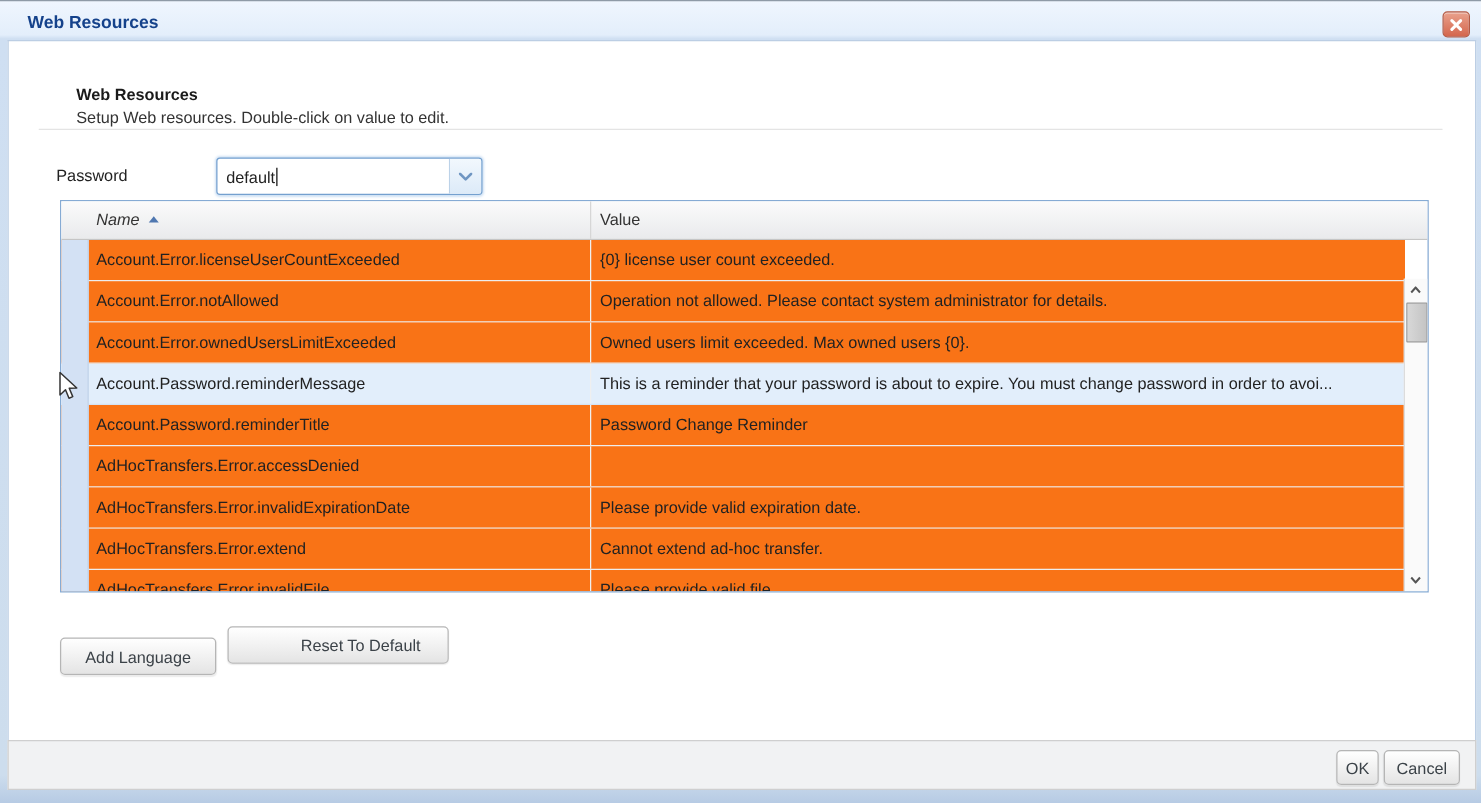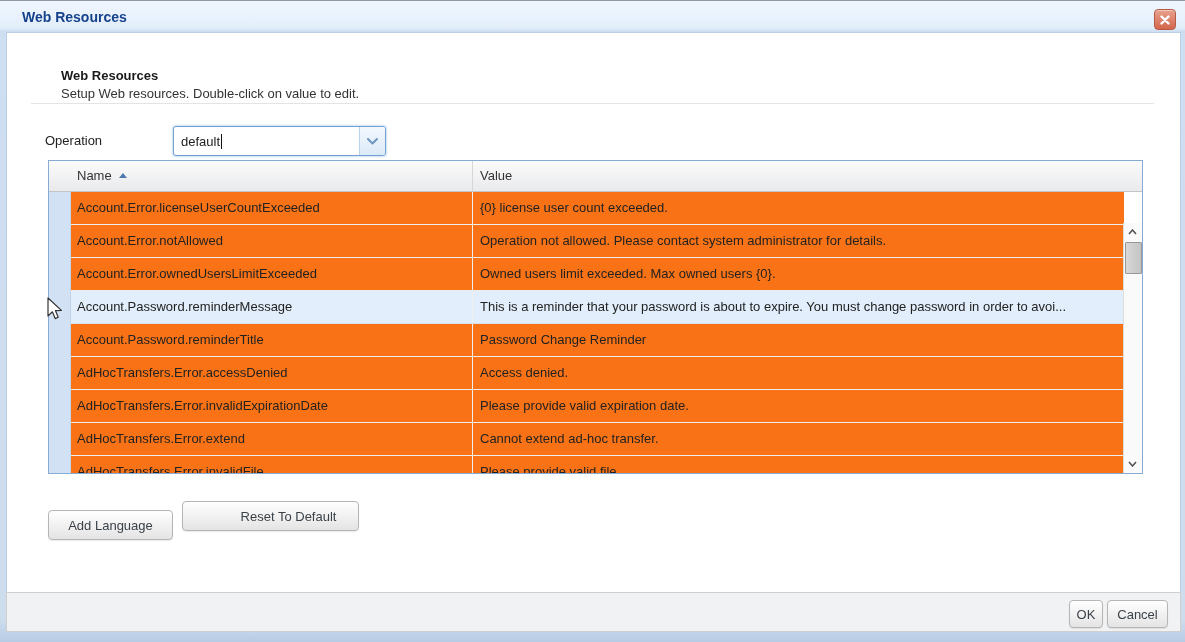--- a/index.html
+++ b/index.html
@@ -50,21 +50,21 @@
     position:absolute;left:41px;top:127px;width:1093px;height:312px;
     border:1px solid #86abd4;background:#fff;overflow:hidden;
   }
   .grid-header{
     position:absolute;left:0;top:0;right:0;height:30px;display:flex;
     background:linear-gradient(#fbfbfb,#e9eaec);border-bottom:1px solid #c5c5c5;
     color:#333;
   }
   .hcell{line-height:29px;white-space:nowrap;overflow:hidden;}
   .hcell.sel{width:21px;}
-  .hcell.name{width:395px;padding-left:7px;border-right:1px solid #d6d6d6;}
+  .hcell.name{width:395px;padding-left:7px;border-right:1px solid #d6d6d6;font-style:italic;}
   .hcell.value{flex:1;padding-left:7px;}
   .sort-asc{
     display:inline-block;width:0;height:0;margin-left:7px;vertical-align:2px;
     border-left:4px solid transparent;border-right:4px solid transparent;
     border-bottom:5px solid #4f77b0;
   }
   .grid-body{position:absolute;left:0;top:31px;right:0;bottom:0;overflow:hidden;}
   .sel-strip{
     position:absolute;left:0;top:0;bottom:0;width:21px;
     background:#d3e1f4;border-right:1px solid #c2d4ea;z-index:2;
@@ -114,21 +114,21 @@
   <svg width="10" height="10" viewBox="0 0 10 10">
     <path d="M1.5 1.5 L8.5 8.5 M8.5 1.5 L1.5 8.5" stroke="#ffffff" stroke-width="2.4" stroke-linecap="round" fill="none"></path>
   </svg>
 </div>
 
 <div class="body-panel">
   <div class="section-title">Web Resources</div>
   <div class="section-subtitle">Setup Web resources. Double-click on value to edit.</div>
   <div class="divider"></div>
 
-  <div class="language-label">Operation</div>
+  <div class="language-label">Password</div>
   <div class="combo">
     <span class="combo-text"><span>default</span><span class="caret"></span></span>
     <span class="combo-trigger">
       <svg width="11" height="7" viewBox="0 0 11 7">
         <path d="M1 1 L5.5 5.5 L10 1" stroke="#6f96c2" stroke-width="2" fill="none" stroke-linecap="round" stroke-linejoin="round"></path>
       </svg>
     </span>
   </div>
 
   <div class="grid">
@@ -161,21 +161,20 @@
     <div class="cell value">This is a reminder that your password is about to expire. You must change password in order to avoi...</div>
   </div>
           <div class="grid-row">
     <div class="cell sel"></div>
     <div class="cell name">Account.Password.reminderTitle</div>
     <div class="cell value">Password Change Reminder</div>
   </div>
           <div class="grid-row">
     <div class="cell sel"></div>
     <div class="cell name">AdHocTransfers.Error.accessDenied</div>
-    <div class="cell value">Access denied.</div>
   </div>
           <div class="grid-row">
     <div class="cell sel"></div>
     <div class="cell name">AdHocTransfers.Error.invalidExpirationDate</div>
     <div class="cell value">Please provide valid expiration date.</div>
   </div>
           <div class="grid-row">
     <div class="cell sel"></div>
     <div class="cell name">AdHocTransfers.Error.extend</div>
     <div class="cell value">Cannot extend ad-hoc transfer.</div>

